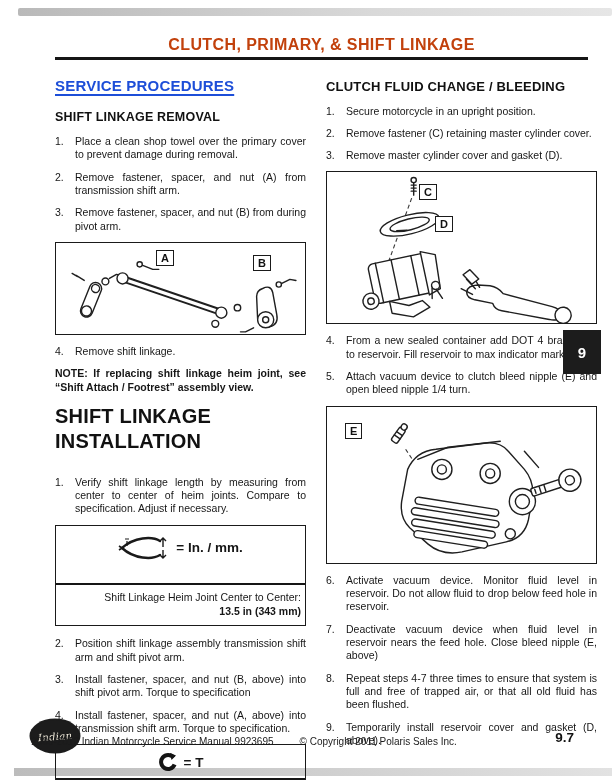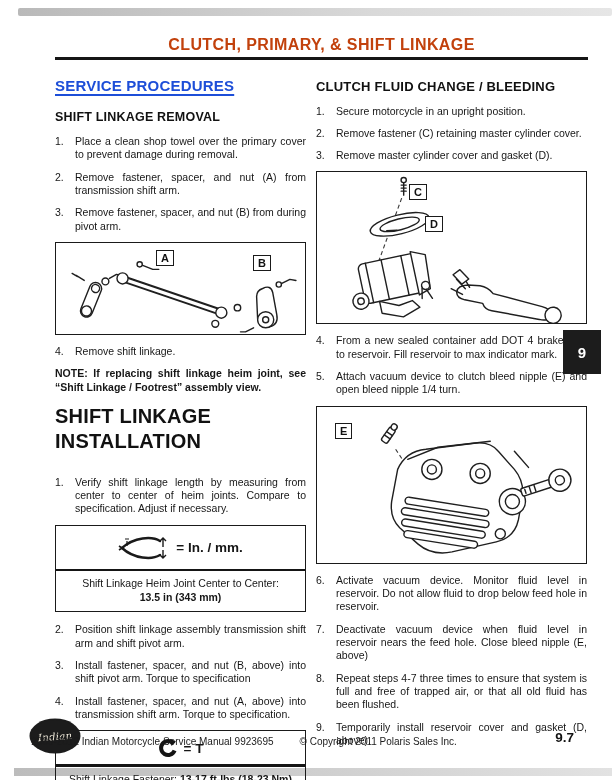--- a/index.html
+++ b/index.html
@@ -23,21 +23,21 @@
   }
   .page-header { position:absolute; left:55px; top:36px; width:533px; }
   .page-title {
     text-align:center; font-size:16px; font-weight:bold; letter-spacing:.4px;
     color:#c2410c;
   }
   .header-rule { margin-top:3px; height:3px; background:#151515; }
 
   .col { position:absolute; font-size:10.5px; line-height:1.27; }
   .col-left  { left:55px;  top:76px; width:251px; }
-  .col-right { left:316px; top:79px; width:271px; }
+  .col-right { left:326px; top:79px; width:271px; }
 
   .h-section {
     font-size:15px; font-weight:bold; color:#1d4ed8;
     text-decoration:underline; text-decoration-thickness:2px; text-underline-offset:3px;
     margin-bottom:15px; letter-spacing:.2px;
   }
   .h-sub { font-size:12.5px; font-weight:bold; color:#111; margin-bottom:9px; letter-spacing:.2px; }
   .h-sub2 { font-size:20px; font-weight:bold; color:#111; margin:10px 0 21px 0; letter-spacing:.2px; }
 
   .step { display:flex; margin-bottom:9px; }
@@ -55,25 +55,25 @@
   .fig3 { height:158px; }
   .figure svg { display:block; width:100%; height:100%; }
   .plabel {
     position:absolute; border:1.5px solid #1a1a1a; background:#fff;
     font-weight:bold; font-size:11px; padding:0px 4px; line-height:14px; color:#111;
   }
 
   .specbox { border:1.5px solid #1a1a1a; margin:2px 0 11px 0; }
   .specbox .icon-row {
     display:flex; align-items:center; justify-content:center; gap:6px;
-    padding:9px 4px 8px 4px;
+    padding:9px 4px 22px 4px;
   }
   .specbox .icon-row .eq { font-size:13.5px; font-weight:bold; }
   .specbox .divider { height:2.5px; background:#151515; }
-  .specbox .spec-lines { padding:5px 4px 7px 4px; text-align:center; }
+  .specbox .spec-lines { padding:5px 4px 7px 4px; text-align:right; }
   .spec-line { font-size:10.5px; line-height:1.35; }
   .spec-line b { font-weight:bold; }
 
   .tab-9 {
     position:absolute; left:563px; top:330px; width:38px; height:44px;
     background:#1c1c1c; color:#fff; font-weight:bold; font-size:15px;
     display:flex; align-items:center; justify-content:center;
   }
 
   .footer { position:absolute; left:0; top:712px; width:612px; height:50px; }
@@ -158,21 +158,21 @@
     </svg>
     <span class="plabel" style="left:100px; top:7px;">A</span>
     <span class="plabel" style="left:197px; top:12px;">B</span>
   </div>
 
   <div class="step">
     <span class="n">4.</span>
     <span class="t">Remove shift linkage.</span>
   </div>
 
-  <div class="note">NOTE:  If replacing shift linkage heim joint, see “Shift Linkage / Footrest” assembly view.</div>
+  <div class="note">NOTE:  If replacing shift linkage heim joint, see “Shift Attach / Footrest” assembly view.</div>
 
   <div class="h-sub2">SHIFT LINKAGE INSTALLATION</div>
 
   <div class="step">
     <span class="n">1.</span>
     <span class="t">Verify shift linkage length by measuring from center to center of heim joints. Compare to specification. Adjust if necessary.</span>
   </div>
 
   <div class="specbox">
     <div class="icon-row">

